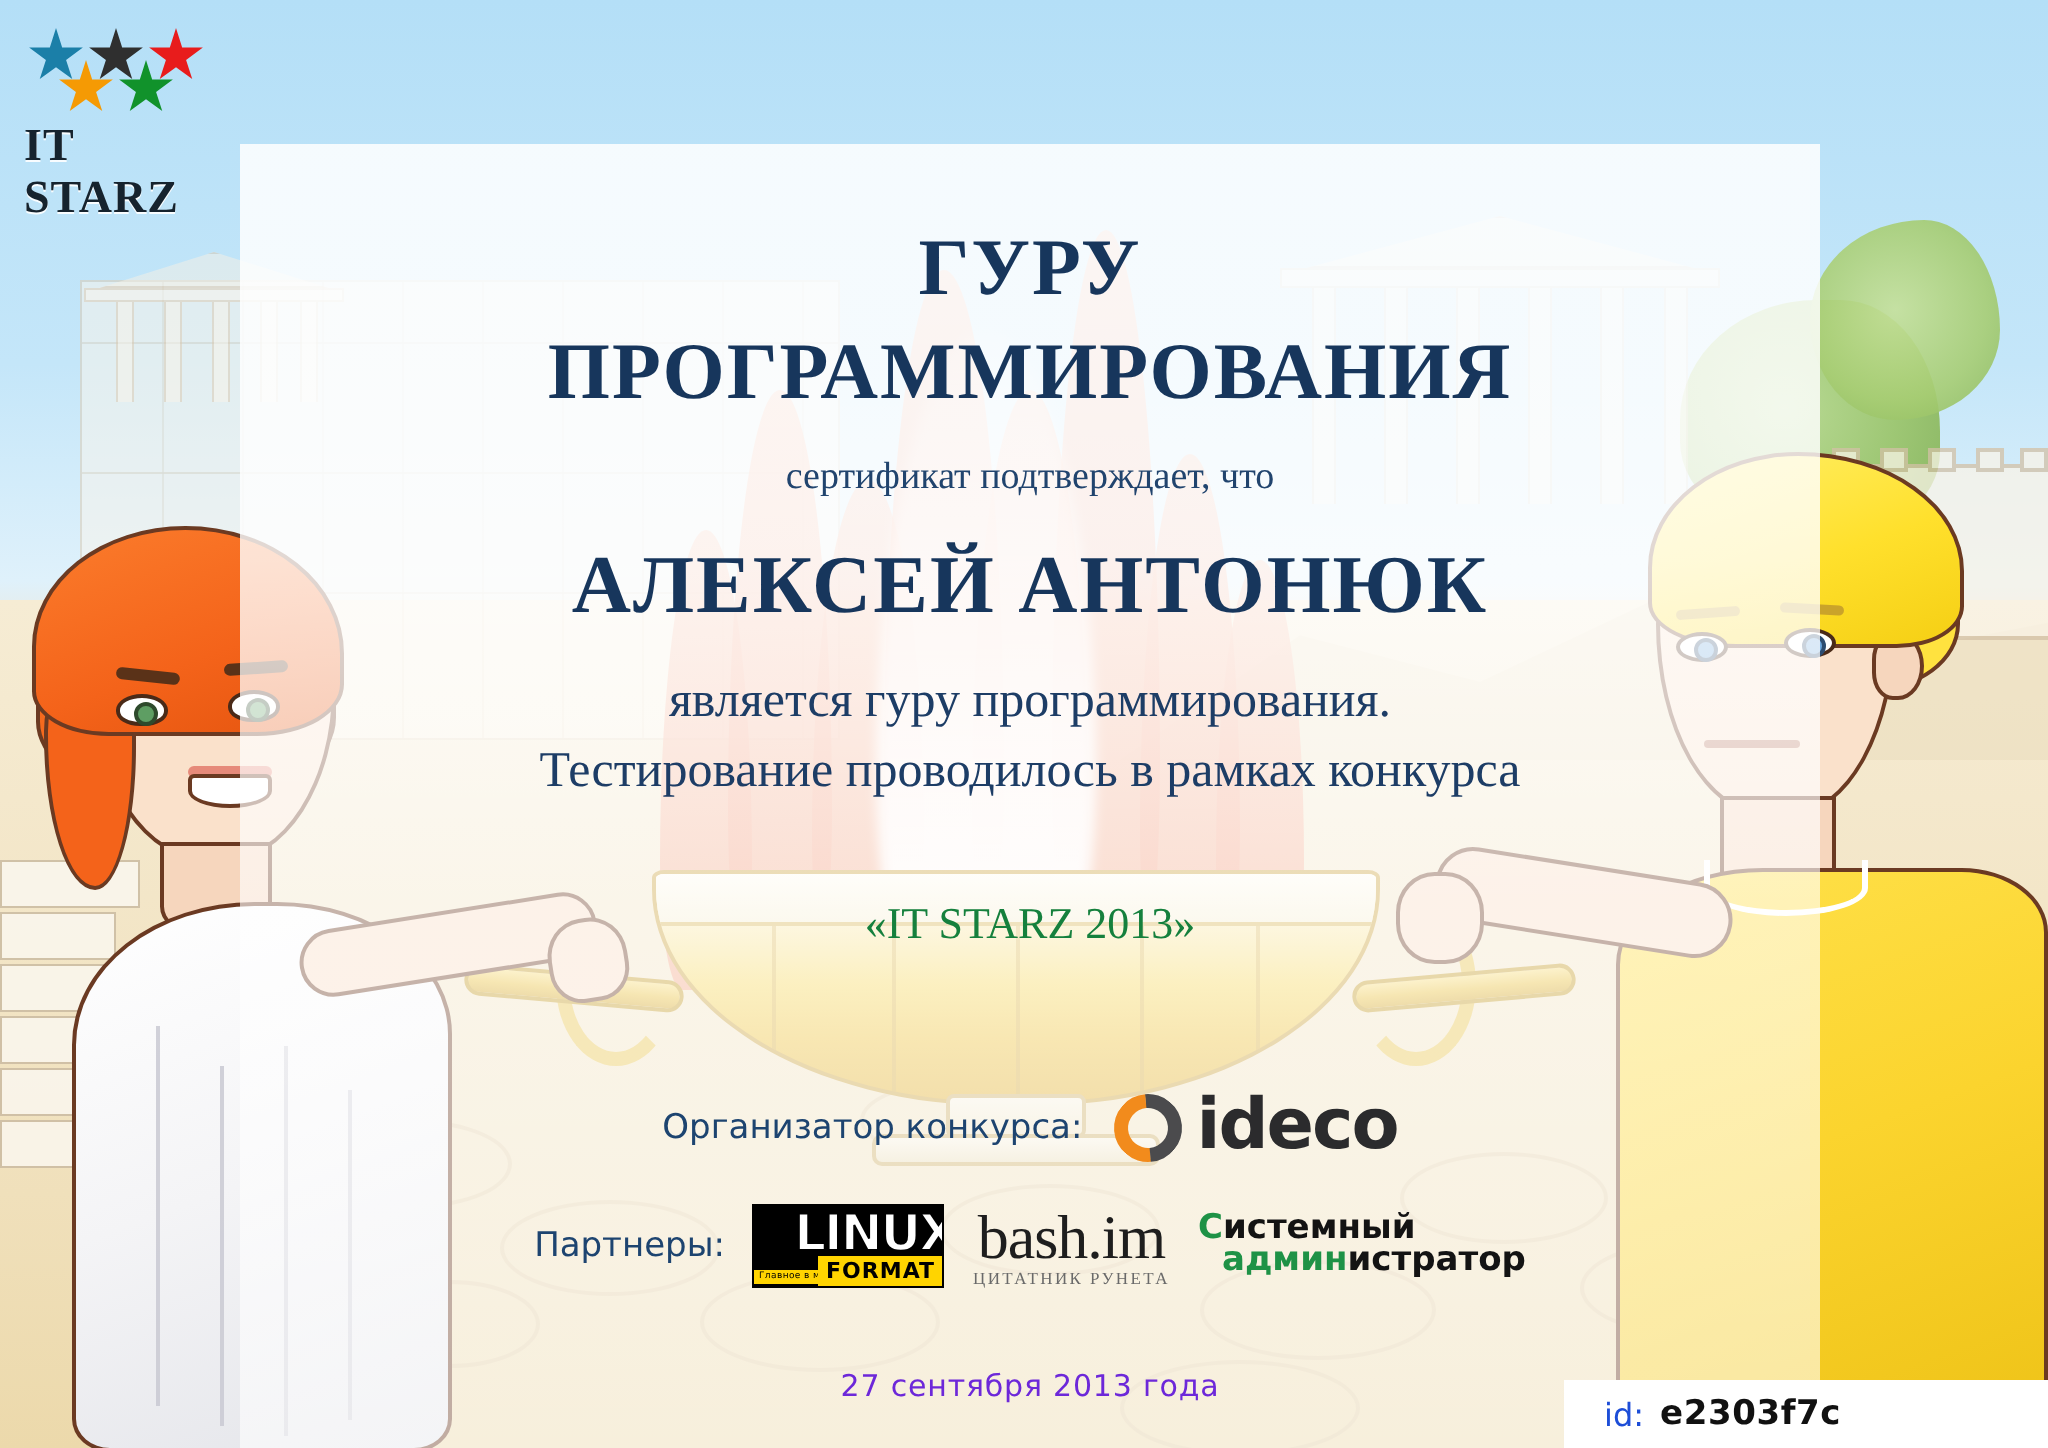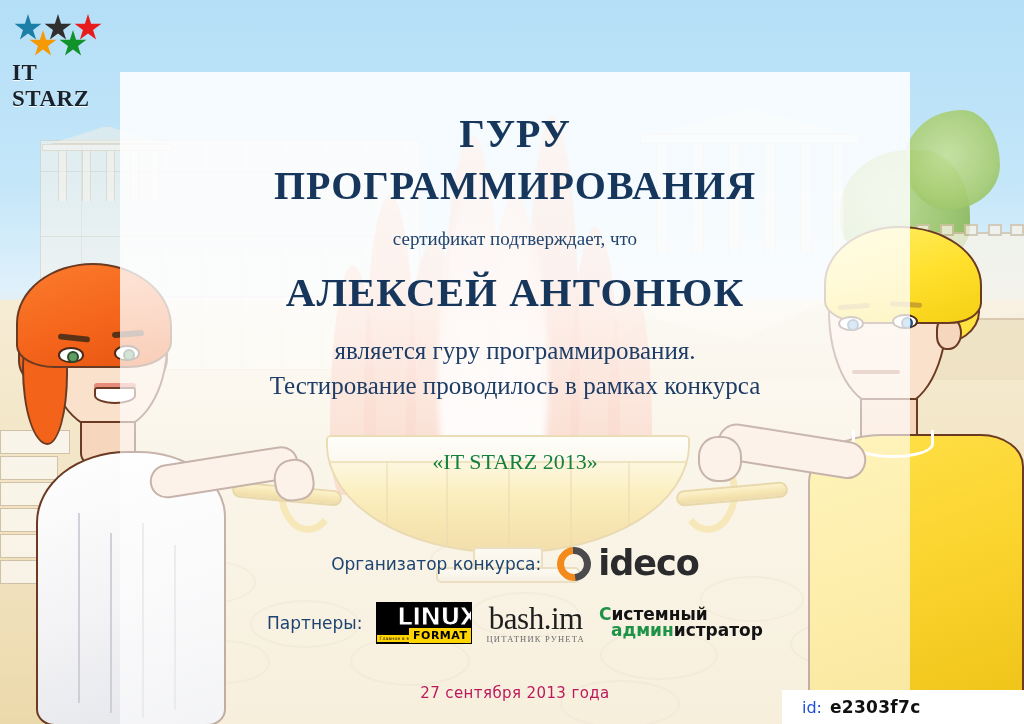--- a/index.html
+++ b/index.html
@@ -324,21 +324,21 @@
   .sa-green { color:#1e9246; }
 
   .skydns { font-family:"DejaVu Sans", sans-serif; font-weight:bold; font-size:30px; letter-spacing:-1.5px; line-height:1; }
   .sky-blue { color:#59b4e0; }
   .sky-dark { color:#1d3f63; }
 
   
   #date {
     position:absolute; left:0; top:612px; width:100%;
     text-align:center;
-    font-family:"DejaVu Sans", sans-serif; font-size:15px; color:#be185d;
+    font-family:"DejaVu Sans", sans-serif; font-size:15px; color:#6d28d9;
     letter-spacing:.4px;
   }
 
   
   #id-badge {
     position:absolute; right:0; bottom:0; height:34px; width:242px;
     background:#fff; display:flex; align-items:center; gap:8px;
     padding-left:20px;
   }
   .id-label { font-family:"DejaVu Sans", sans-serif; font-size:16px; color:#1d4ed8; }

